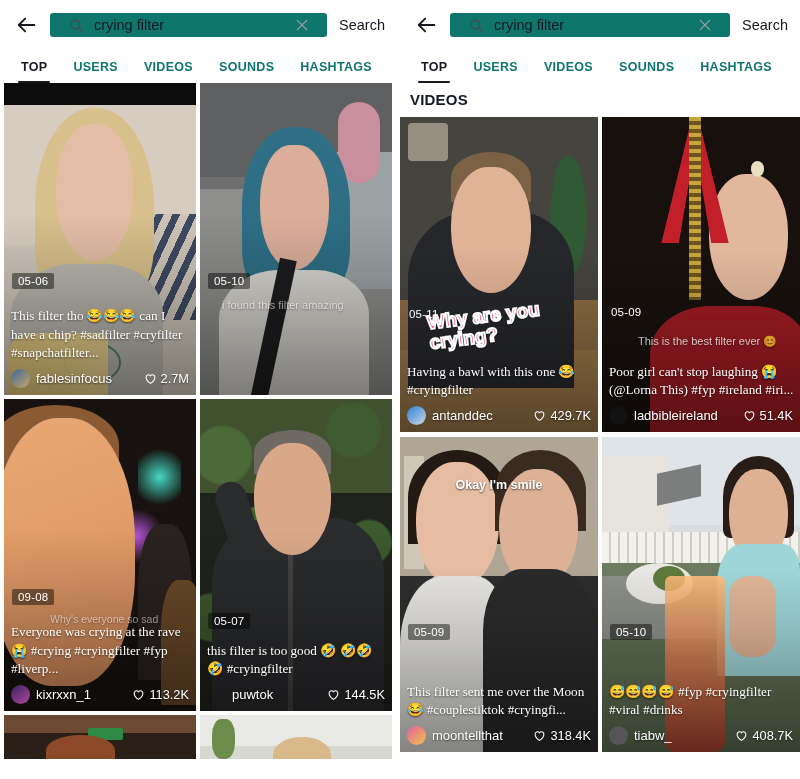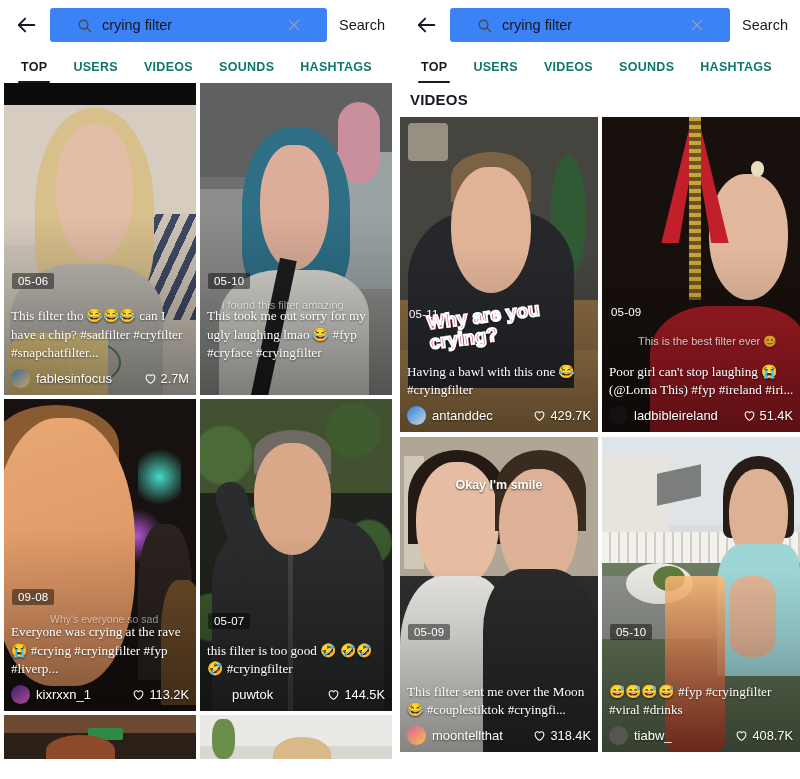--- a/index.html
+++ b/index.html
@@ -16,23 +16,23 @@
 
   
   .topbar { height: 50px; display: flex; align-items: center; padding: 0 12px; background: #fff; }
   .back-btn {
     width: 30px; height: 30px; flex: 0 0 30px;
     display: flex; align-items: center; justify-content: center;
     cursor: pointer;
   }
   .back-btn svg { display: block; }
   .search-field {
-    flex: 1 1 auto; height: 34px; margin: 0 6px 0 8px;
-    background: #3b82f6; border-radius: 3px;
-    display: flex; align-items: center; padding: 0 24px;
+    flex: 1 1 auto; height: 24px; margin: 0 6px 0 8px;
+    background: #0f766e; border-radius: 3px;
+    display: flex; align-items: center; padding: 0 16px;
   }
   .search-icon { flex: 0 0 20px; height: 20px; display:flex; align-items:center; justify-content:center; }
   .search-text {
     flex: 1 1 auto; font-size: 14.5px; color: #161823;
     padding-left: 8px; white-space: nowrap; overflow: hidden;
   }
   .clear-icon { flex: 0 0 18px; height: 18px; display:flex; align-items:center; justify-content:center; cursor: pointer; }
   .search-btn {
     flex: 0 0 auto; font-size: 14.5px; color: #161823;
     padding-left: 6px; cursor: pointer; white-space: nowrap;
@@ -302,21 +302,20 @@
             <div class="win"></div>
             <div class="phone"></div>
           <div class="hair"></div>
             <div class="face"></div>
             <div class="top"></div>
             <div class="strap"></div>
         </div>
         <div class="card-shade"></div>
         <div class="sticker" style="left:22px;bottom:84px;font-size:11px;opacity:.55;font-weight:normal">i found this filter amazing</div>
         <div class="date-badge" style="bottom:106px">05-10</div>
-        <div class="caption" style="bottom:32px">This took me out sorry for my ugly laughing lmao 😂 #fyp #cryface #cryingfilter</div>
       </div>
 
       <div class="card">
         <div class="card-photo ph p3">
           <div class="l1"></div>
             <div class="l2"></div>
             <div class="c1"></div>
             <div class="c2"></div>
           <div class="hair"></div>
             <div class="face"></div>

